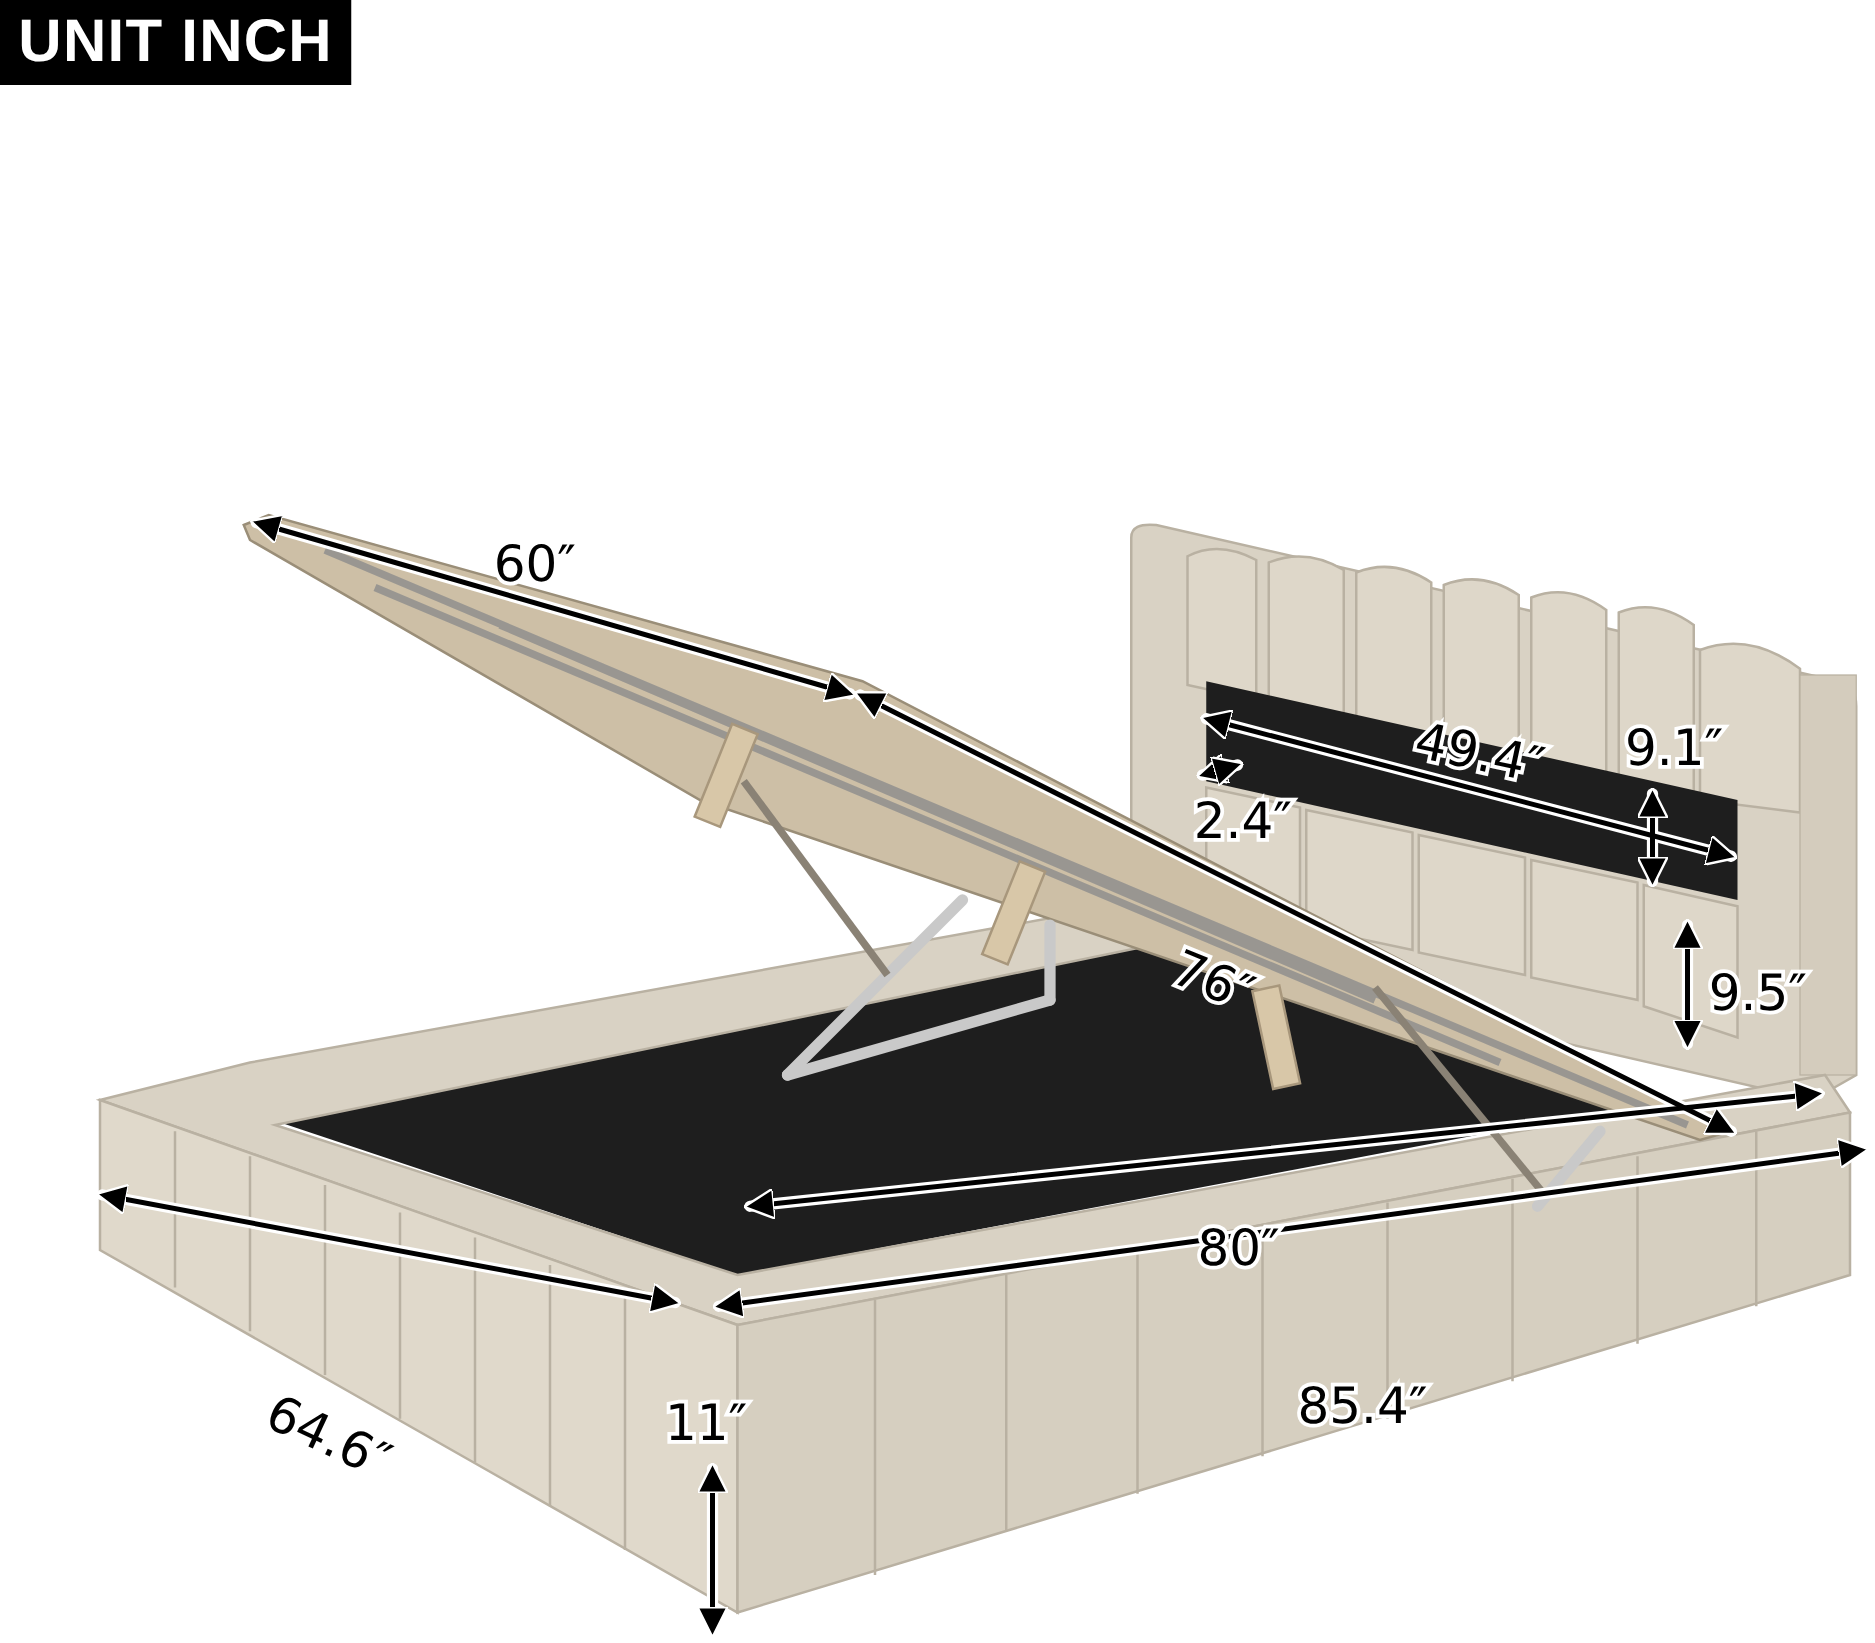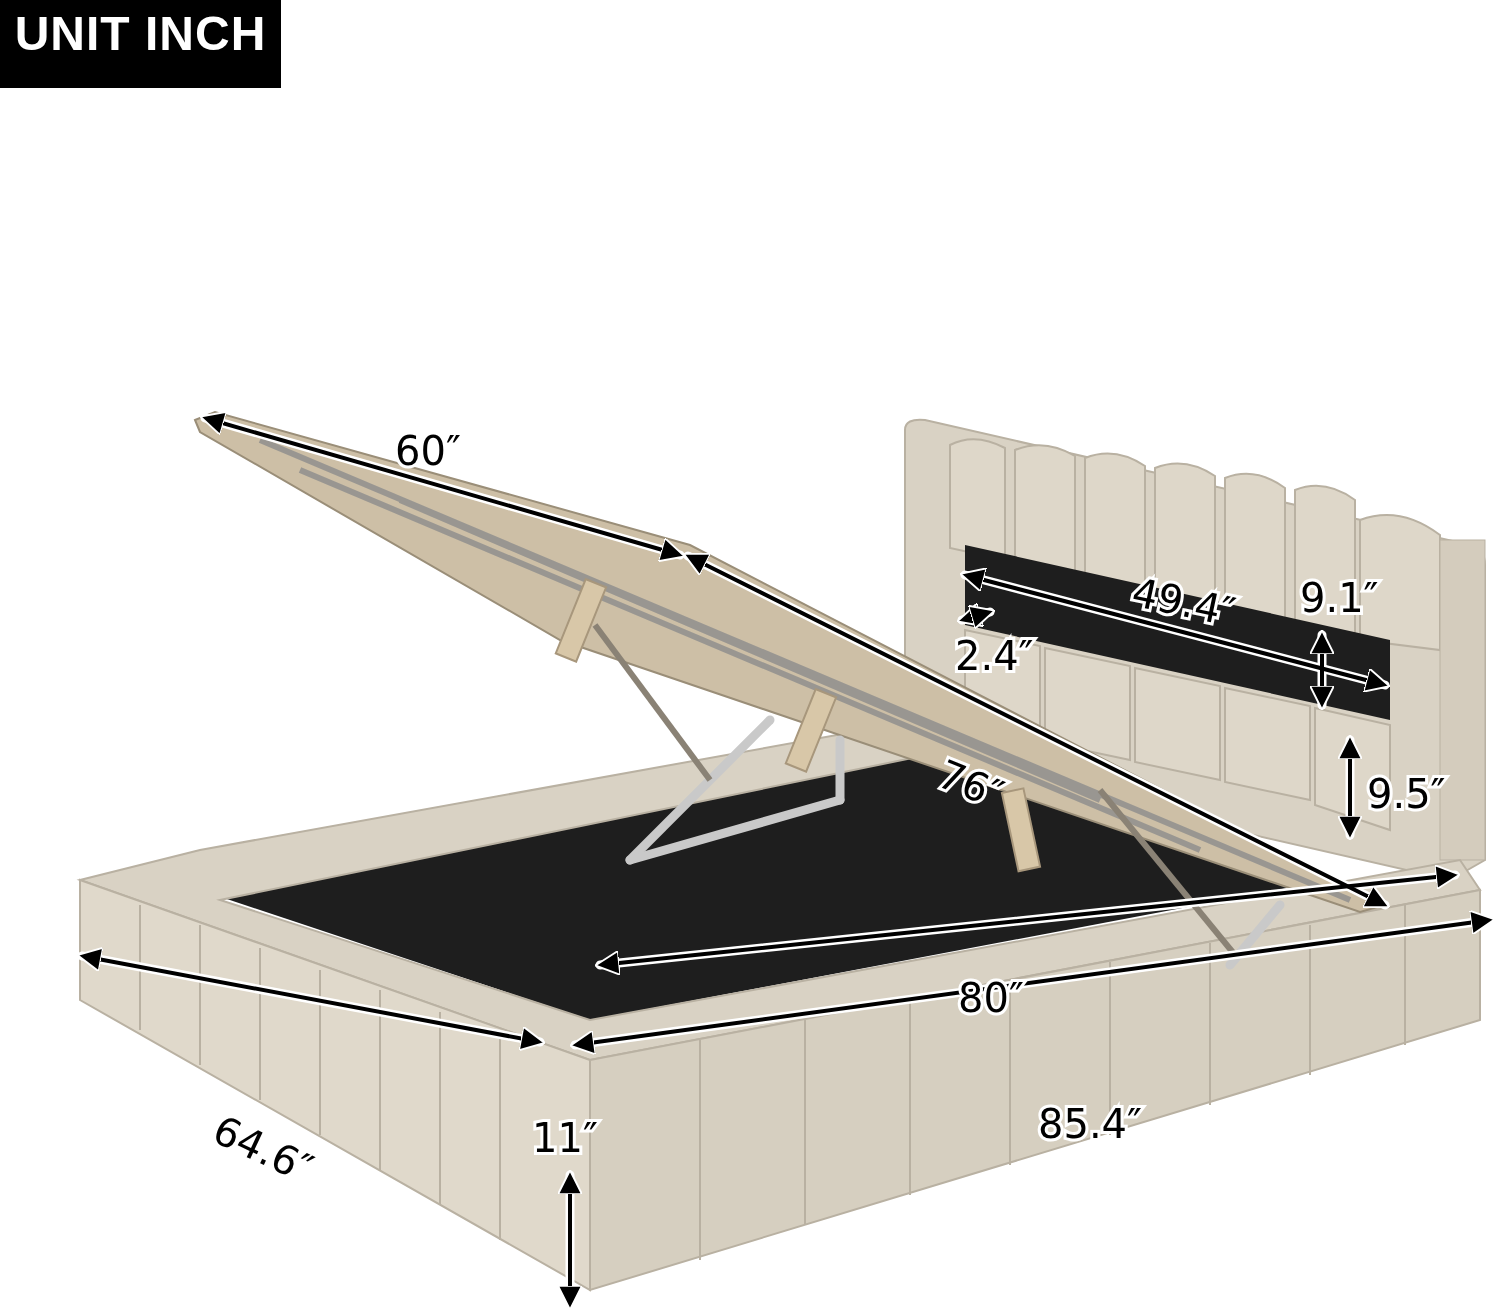--- a/index.html
+++ b/index.html
@@ -1,17 +1,17 @@
 <!DOCTYPE html>
 <html><head>
 <meta charset="utf-8">
 <style>
   html, body { margin: 0; padding: 0; background: #ffffff; }
   body { width: 1500px; height: 1314px; position: relative; overflow: hidden; font-family: "Liberation Sans", sans-serif; }
-  .unit-badge { position: absolute; left: 0; top: 0; width: 281px; height: 88px; background: #000; color: #fff;
+  .unit-badge { position: absolute; left: 0; top: 0; width: 281px; height: 68px; background: #000; color: #fff;
     font-family: "Liberation Sans", sans-serif; font-weight: bold; font-size: 48px; line-height: 68px;
     text-align: center; letter-spacing: 1px; }
   svg.diagram { position: absolute; left: 0; top: 0; }
   .dim-label { font-family: "DejaVu Sans", sans-serif; font-size: 40px; fill: #000; stroke: #fff; stroke-width: 6px; paint-order: stroke; }
 </style>
 </head>
 <body>
 
 <div class="unit-badge">UNIT INCH</div>
 

